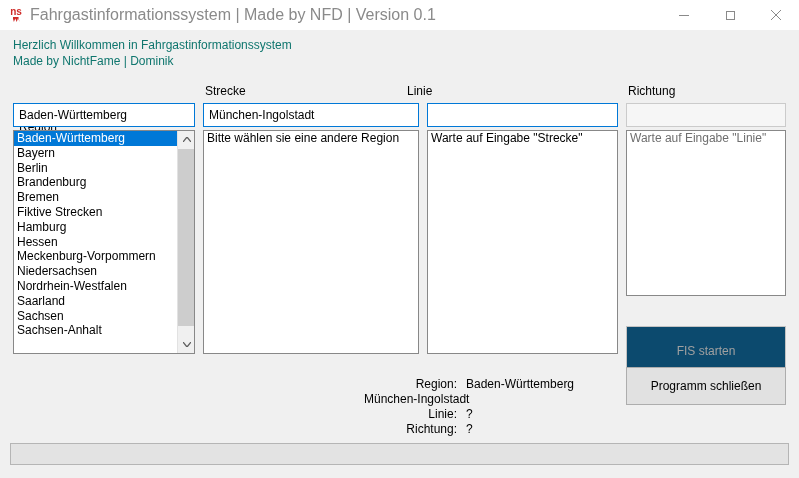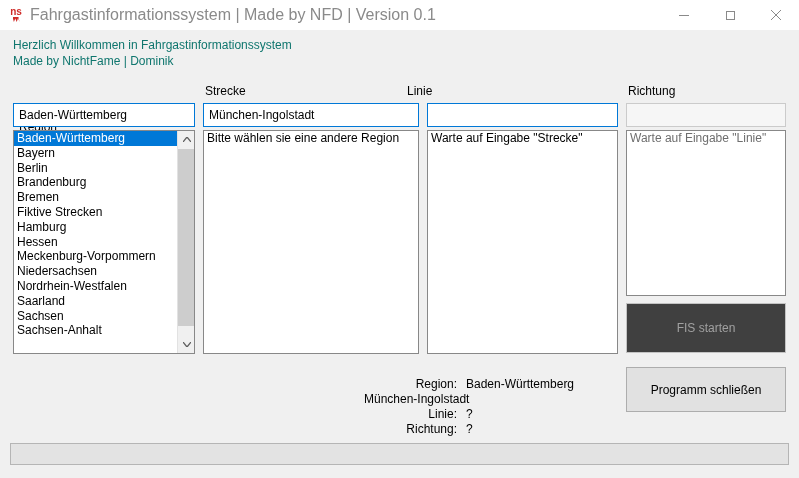--- a/index.html
+++ b/index.html
@@ -73,25 +73,25 @@
   .sb-up { top:0; }
   .sb-down { bottom:0; }
   .sb-thumb { position:absolute; left:0; top:18px; width:17px; height:177px; background:#cdcdcd; }
   
   .btn {
     position:absolute; left:626px; width:160px;
     display:flex; align-items:center; justify-content:center;
     font-family:"Liberation Sans", sans-serif; font-size:12px;
   }
   .btn-disabled {
-    top:303px; height:50px;
-    background:#404040; border:1px solid #c3c3c3; color:#a0a0a0;
+    top:326px; height:50px;
+    background:#0c4a6e; border:1px solid #c3c3c3; color:#a0a0a0;
   }
   .btn-enabled {
-    top:367px; height:45px;
+    top:367px; height:38px;
     background:#e1e1e1; border:1px solid #adadad; color:#000;
   }
   
   .status { position:absolute; left:355px; top:377px; }
   .status-row { display:flex; line-height:15px; }
   .status-label { width:102px; text-align:right; color:#000; }
   .status-value { margin-left:9px; color:#000; }
   
   .progressbar {
     position:absolute; left:10px; top:443px; width:779px; height:22px;

